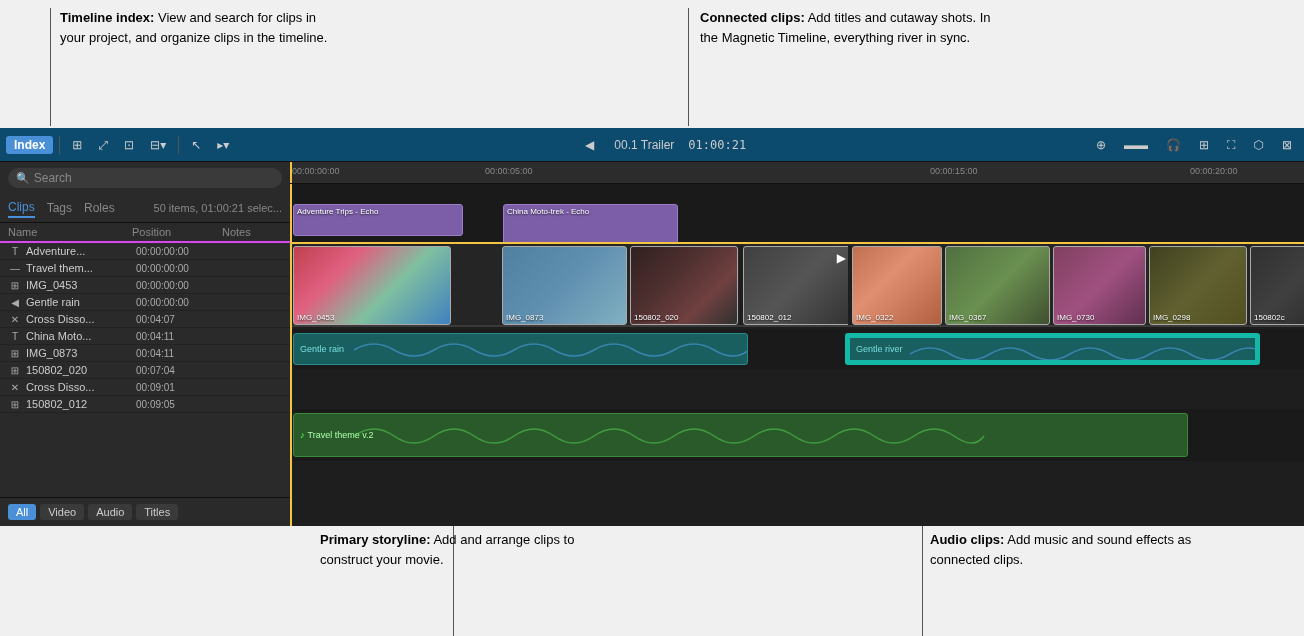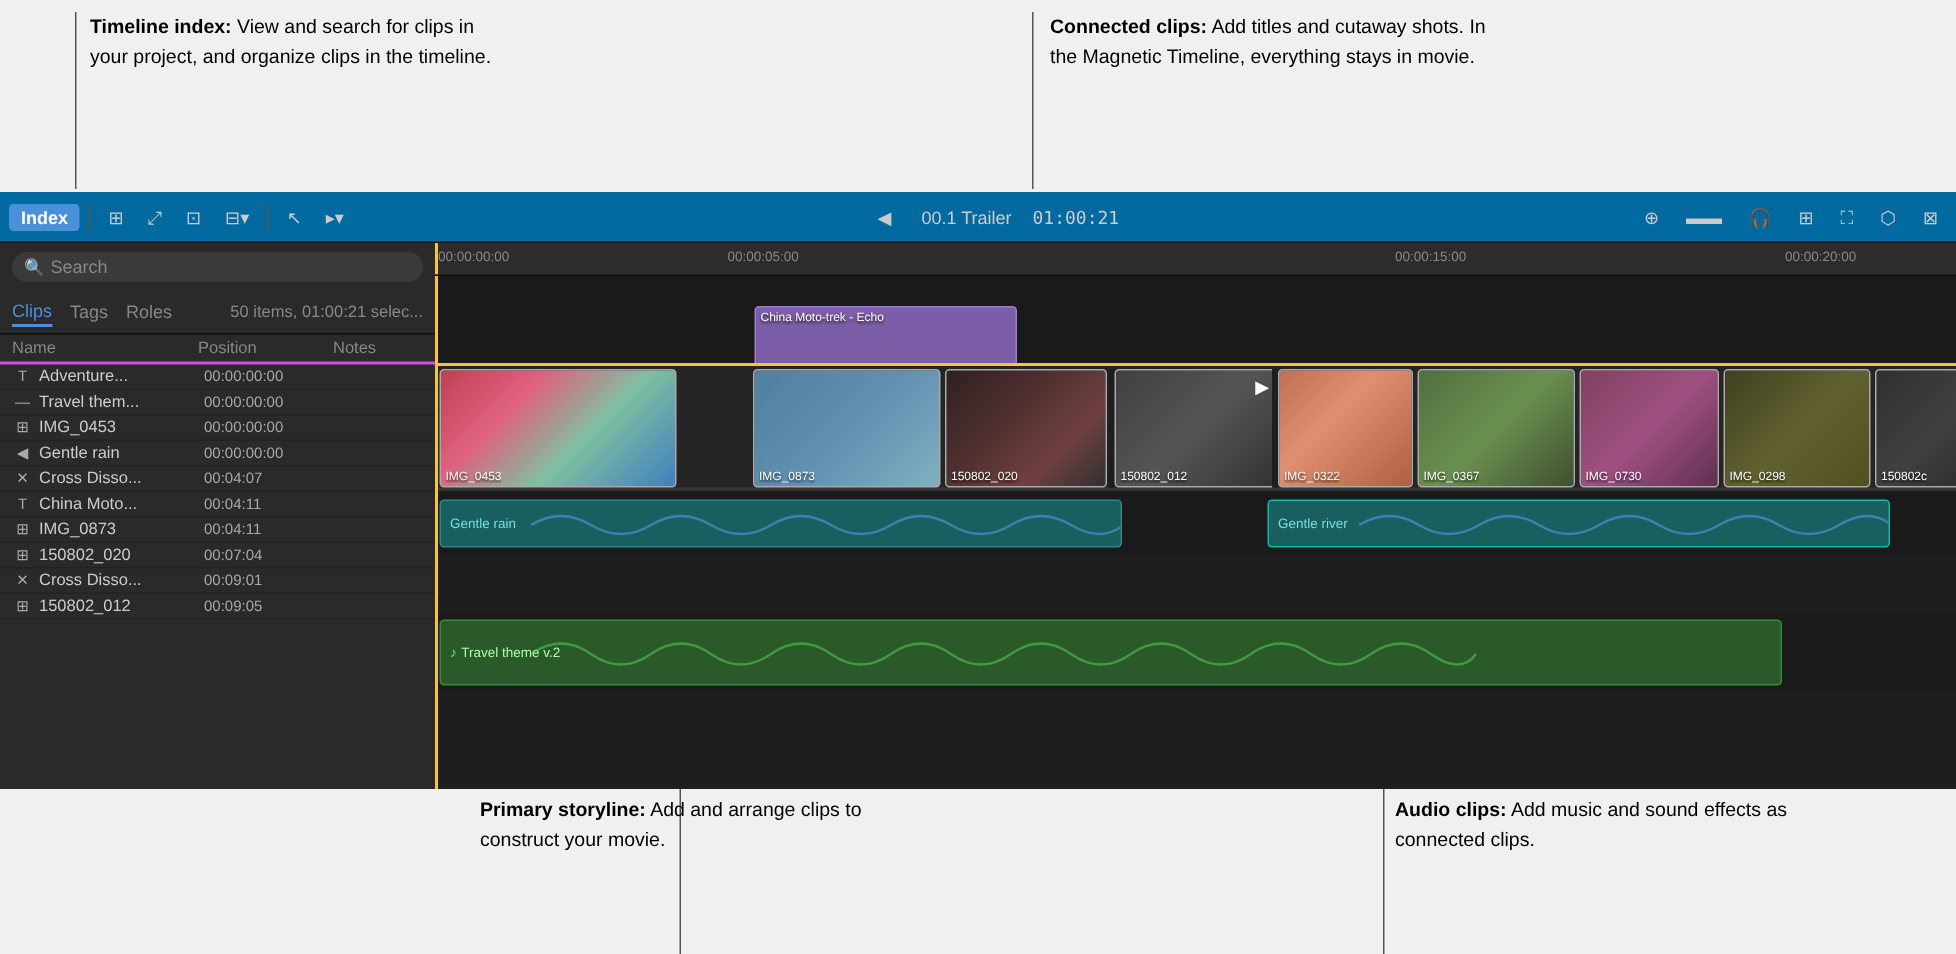--- a/index.html
+++ b/index.html
@@ -100,37 +100,37 @@
     
     .callout-line-bottom-left {
       position: absolute; left: 453px; top: 520px; width: 1px; height: 118px; background: #555;
     }
     .callout-line-bottom-right {
       position: absolute; left: 922px; top: 520px; width: 1px; height: 118px; background: #555;
     }
 
     .app-toolbar {
       position: absolute; top: 128px; left: 0; right: 0; height: 34px;
-      background: #0369a1; border-bottom: 1px solid #111; z-index: 20;
+      background: #0c4a6e; border-bottom: 1px solid #111; z-index: 20;
       display: flex; align-items: center; padding: 0 6px; gap: 4px;
     }
   </style>
 </head>
 <body>
 
 <div class="callout-line-left"></div>
 <div class="callout-line-right"></div>
 <div class="callout-line-bottom-left"></div>
 <div class="callout-line-bottom-right"></div>
 
 <div class="annotation-top-left">
   <strong>Timeline index:</strong><span> View and search for clips in your project, and organize clips in the timeline.</span>
 </div>
 <div class="annotation-top-right">
-  <strong>Connected clips:</strong><span> Add titles and cutaway shots. In the Magnetic Timeline, everything stays in movie.</span>
+  <strong>Connected clips:</strong><span> Add titles and cutaway shots. In the Magnetic Timeline, everything river in sync.</span>
 </div>
 
 <div class="app-toolbar">
   <div class="toolbar-index">Index</div>
   <div class="toolbar-sep"></div>
 
   <div class="toolbar-btn">⊞</div>
   <div class="toolbar-btn">⤢</div>
   <div class="toolbar-btn">⊡</div>
   <div class="toolbar-btn">⊟▾</div>
@@ -226,37 +226,46 @@
       <span class="item-pos">00:09:01</span>
       <span class="item-notes"></span>
     </div>
       <div class="sidebar-item">
       <span class="item-icon">⊞</span>
       <span class="item-name">150802_012</span>
       <span class="item-pos">00:09:05</span>
       <span class="item-notes"></span>
     </div>
     </div>
+  <div class="sidebar-footer" id="sidebar-footer">
+      <div class="footer-btn active">All</div>
+      <div class="footer-btn">Video</div>
+      <div class="footer-btn">Audio</div>
+      <div class="footer-btn">Titles</div>
+    </div>
 </div>
 
 <div style="position:absolute;top:162px;left:290px;right:0;bottom:110px;background:#1e1e1e;overflow:hidden;">
 
   <div class="timeline-ruler">
     <div class="playhead" style="left:0;"></div>
     <span class="ruler-mark" style="left:2px;">00:00:00:00</span>
     <span class="ruler-mark" style="left:195px;">00:00:05:00</span>
     <span class="ruler-mark" style="left:420px;margin-top:40px;">00:00:10:00</span>
     <span class="ruler-mark" style="left:640px;">00:00:15:00</span>
     <span class="ruler-mark" style="left:900px;">00:00:20:00</span>
   </div>
 
   <div style="position:absolute;top:22px;left:0;width:2px;bottom:0;background:#f5c542;z-index:10;"></div>
 
   <div style="position:absolute;top:22px;left:0;right:0;height:58px;background:#1a1a1a;">
 
+    <div class="clip clip-purple" style="left:3px;top:20px;width:170px;height:32px;">
+      <span class="clip-label-top">Adventure Trips - Echo</span>
+    </div>
     <div class="clip clip-purple" style="left:213px;top:20px;width:175px;height:48px;">
       <span class="clip-label-top">China Moto-trek - Echo</span>
     </div>
 
   </div>
 
   <div style="position:absolute;top:80px;left:0;right:0;height:85px;background:#252525;border-top:2px solid #f5c542;border-bottom:2px solid #3a3a3a;">
 
     <div style="position:absolute;left:3px;top:2px;width:158px;height:79px;border-radius:3px;overflow:hidden;background:linear-gradient(135deg,#c04050 0%,#e06080 30%,#80c0a0 60%,#4080c0 100%);border:1px solid #aaa;">
       <span class="clip-label">IMG_0453</span>
@@ -293,21 +302,21 @@
   </div>
 
   <div style="position:absolute;top:167px;left:0;right:0;height:40px;background:#1a1a1a;">
     <div style="position:absolute;left:3px;top:4px;width:455px;height:32px;border-radius:3px;background:#1a5f5f;border:1px solid #2a8a8a;display:flex;align-items:center;padding:2px 6px;">
       <span style="font-size:9px;color:#7dd;white-space:nowrap;">Gentle rain</span>
 
       <svg style="position:absolute;left:0;top:0;width:100%;height:100%;opacity:0.5;">
         <path d="M60,16 Q80,4 100,16 Q120,28 140,16 Q160,4 180,16 Q200,28 220,16 Q240,4 260,16 Q280,28 300,16 Q320,4 340,16 Q360,28 380,16 Q400,4 420,16 Q440,28 455,16" stroke="#5af" fill="none" stroke-width="1.5"></path>
       </svg>
     </div>
-    <div style="position:absolute;left:555px;top:4px;width:415px;height:32px;border-radius:3px;background:#1a5f5f;border:1px solid #14b8a6;display:flex;align-items:center;padding:2px 6px;">
+    <div style="position:absolute;left:555px;top:4px;width:415px;height:32px;border-radius:3px;background:#1a5f5f;border:5px solid #14b8a6;display:flex;align-items:center;padding:2px 6px;">
       <span style="font-size:9px;color:#7dd;white-space:nowrap;">Gentle river</span>
       <svg style="position:absolute;left:0;top:0;width:100%;height:100%;opacity:0.5;">
         <path d="M60,16 Q80,4 100,16 Q120,28 140,16 Q160,4 180,16 Q200,28 220,16 Q240,4 260,16 Q280,28 300,16 Q320,4 340,16 Q360,28 380,16 Q400,4 415,16" stroke="#5af" fill="none" stroke-width="1.5"></path>
       </svg>
     </div>
   </div>
 
 
   <div style="position:absolute;top:247px;left:0;right:0;height:52px;background:#1a1a1a;">
     <div style="position:absolute;left:3px;top:4px;width:895px;height:44px;border-radius:3px;background:#2a5a2a;border:1px solid #3a8a3a;display:flex;align-items:center;padding:2px 6px;">

